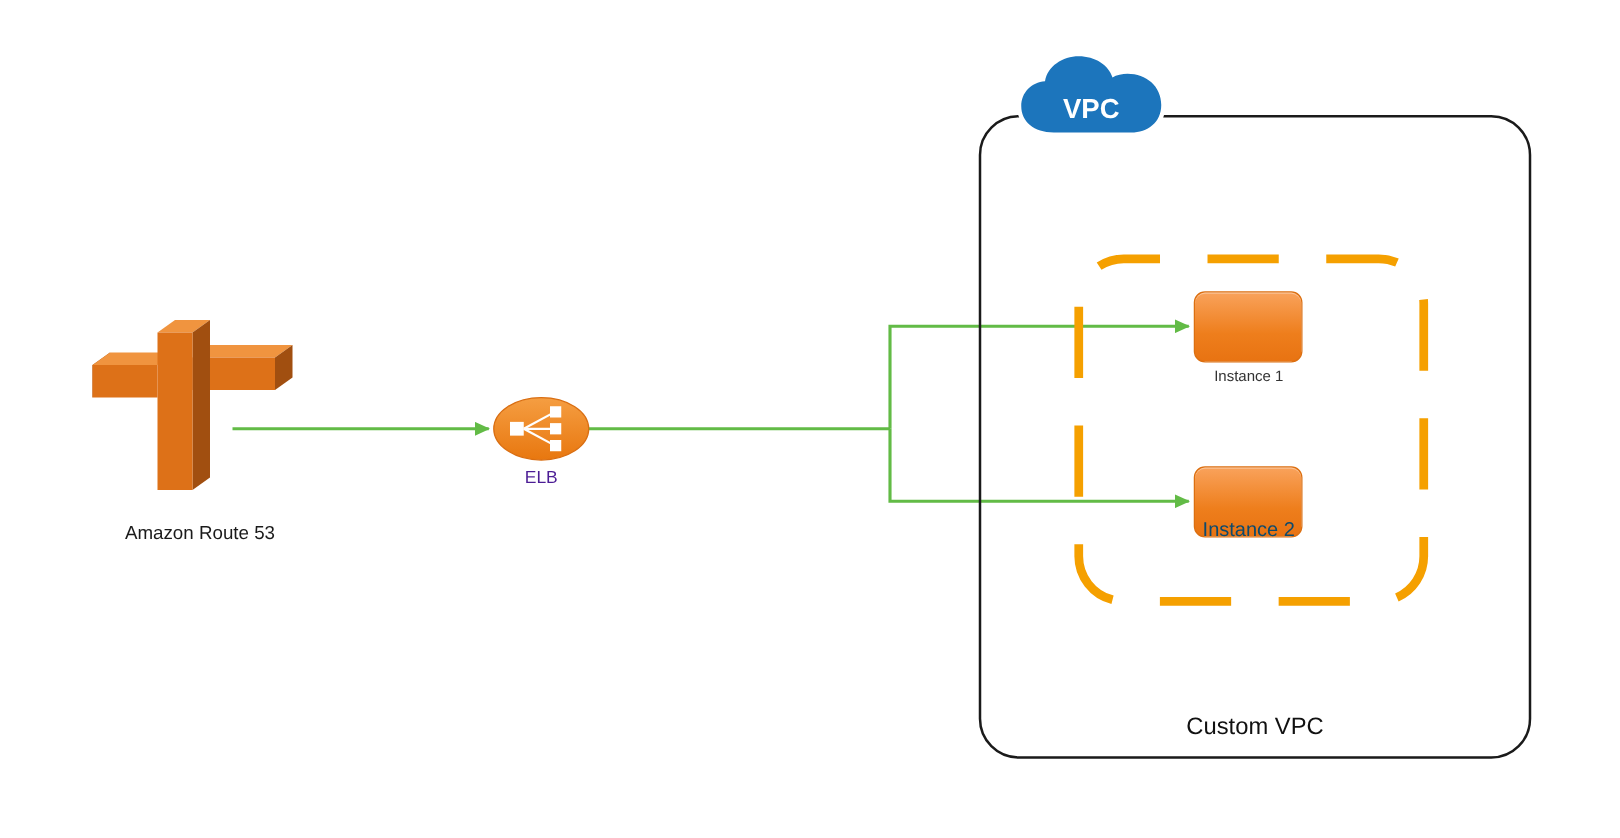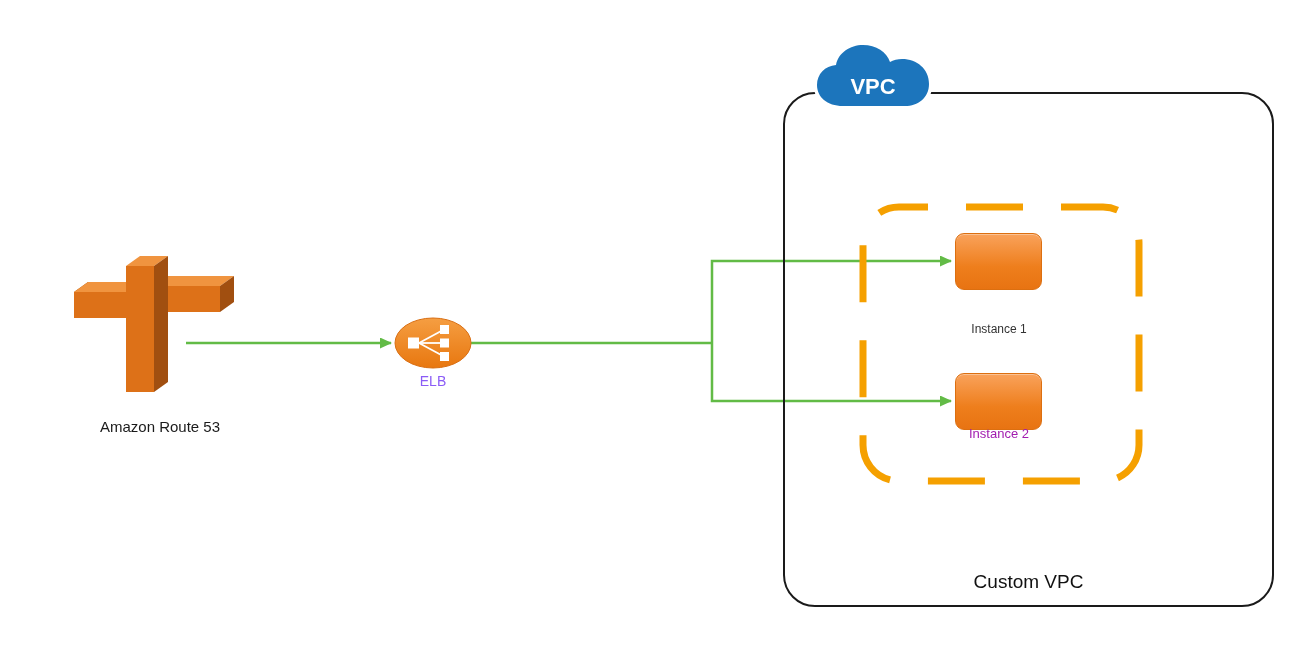--- a/index.html
+++ b/index.html
@@ -14,21 +14,21 @@
   }
 
   
   .connector-layer { position: absolute; left: 0; top: 0; pointer-events: none; }
   .edge { stroke: #62BB46; stroke-width: 2.5; fill: none; }
 
   
   .vpc-box {
     position: absolute;
     left: 783px; top: 92px;
-    width: 491px; height: 515px;
+    width: 442px; height: 515px;
     border: 2px solid #1a1a1a;
     border-radius: 32px;
     background: transparent;
   }
   .vpc-title {
     position: absolute;
     left: 0; right: 0; bottom: 12px;
     text-align: center;
     font-size: 19px;
     color: #111111;
@@ -55,37 +55,37 @@
 
   
   .r53 { position: absolute; left: 68px; top: 252px; }
   .r53-label { left: 60px; top: 402px; width: 200px; font-size: 15px; color: #1a1a1a; margin-top: 16px; }
   .f-mid   { fill: #DD7118; }
   .f-dark  { fill: #A14F10; }
   .f-light { fill: #F0943F; }
 
   
   .elb { position: absolute; left: 393px; top: 316px; }
-  .elb-label { left: 393px; top: 373px; width: 80px; font-size: 14px; color: #8b5cf6; }
+  .elb-label { left: 393px; top: 373px; width: 80px; font-size: 14px; color: #4c1d95; }
   .elb-glyph { fill: #ffffff; }
   .elb-line { stroke: #ffffff; stroke-width: 1.8; }
 
   
   .instance {
     position: absolute;
     width: 87px; height: 57px;
     border-radius: 9px;
     background: linear-gradient(180deg, #F9A25B 0%, #EE7E1C 60%, #E87312 100%);
     border: 1px solid #DC6F10;
     box-shadow: inset 0 1px 0 rgba(255,255,255,0.35);
   }
   .inst1 { left: 955px; top: 233px; }
   .inst2 { left: 955px; top: 373px; }
-  .inst1-label { left: 911px; top: 294px; width: 176px; font-size: 12px; color: #333333; margin-top: 28px; }
-  .inst2-label { left: 911px; top: 426px; width: 176px; font-size: 13px; color: #a21caf; }
+  .inst1-label { left: 911px; top: 294px; width: 176px; font-size: 12px; color: #333333; }
+  .inst2-label { left: 911px; top: 416px; width: 176px; font-size: 16px; color: #0c4a6e; }
 
   .node-label { position: absolute; text-align: center; }
 </style>
 </head>
 <body>
 
 <div class="canvas">
 
   <svg class="connector-layer" width="1296" height="670" viewBox="0 0 1296 670">
     <defs>

